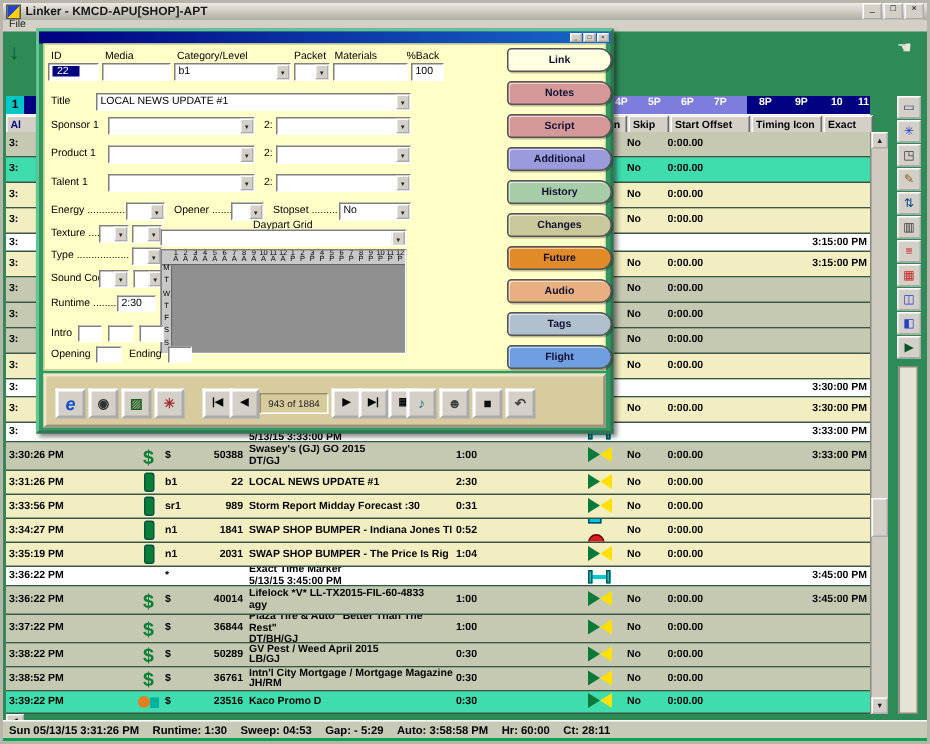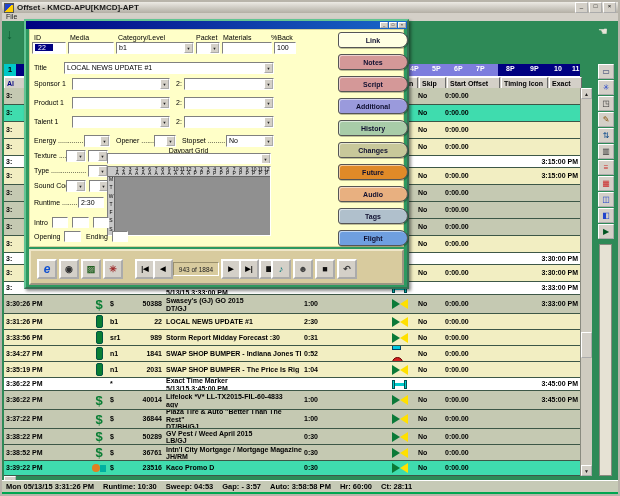--- a/index.html
+++ b/index.html
@@ -110,21 +110,21 @@
   #rec-counter{position:absolute;top:11px;left:142px;width:46px;height:14px;font-size:6.5px;line-height:14px;
         text-align:center;color:#222;background:#D8CB9E;border:1px solid;border-color:#9a906c #fff #fff #9a906c;box-sizing:border-box;}
 </style>
 </head>
 <body>
 
 <div id="app">
 
   <div id="titlebar" class="abs">
     <span id="app-icon"></span>
-    <span id="win-title">Offset - KMCD-APU[KMCD]-APT</span>
+    <span id="win-title">Linker - KMCD-APU[SHOP]-APT</span>
     <span class="winbtns">
       <span class="winbtn">_</span>
       <span class="winbtn">□</span>
       <span class="winbtn">×</span>
     </span>
   </div>
   <div id="menubar" class="abs">
     <span>File</span>
   </div>
 
@@ -514,24 +514,24 @@
       <div class="side-btn" style="color: rgb(51, 51, 51);">▥</div>
       <div class="side-btn" style="color: rgb(204, 34, 34);">≡</div>
       <div class="side-btn" style="color: rgb(204, 34, 34);">▦</div>
       <div class="side-btn" style="color: rgb(34, 68, 204);">◫</div>
       <div class="side-btn" style="color: rgb(34, 68, 204);">◧</div>
       <div class="side-btn" style="color: rgb(0, 85, 34);">▶</div>
     </div>
   <div id="side-scroll" class="abs"></div>
 
   <div id="statusbar" class="abs">
-      <div class="seg">Mon 05/13/15 3:31:26 PM</div>
-      <div class="seg">Runtime: 10:30</div>
+      <div class="seg">Sun 05/13/15 3:31:26 PM</div>
+      <div class="seg">Runtime: 1:30</div>
       <div class="seg">Sweep: 04:53</div>
-      <div class="seg">Gap: - 3:57</div>
+      <div class="seg">Gap: - 5:29</div>
       <div class="seg">Auto: 3:58:58 PM</div>
       <div class="seg">Hr:  60:00</div>
       <div class="seg">Ct:  28:11</div>
     </div>
   <div id="status-green" class="abs"></div>
 
   <div id="dialog" class="abs">
     <div id="d-strip">
       <span class="d-strip-btn">_</span>
       <span class="d-strip-btn">□</span>

